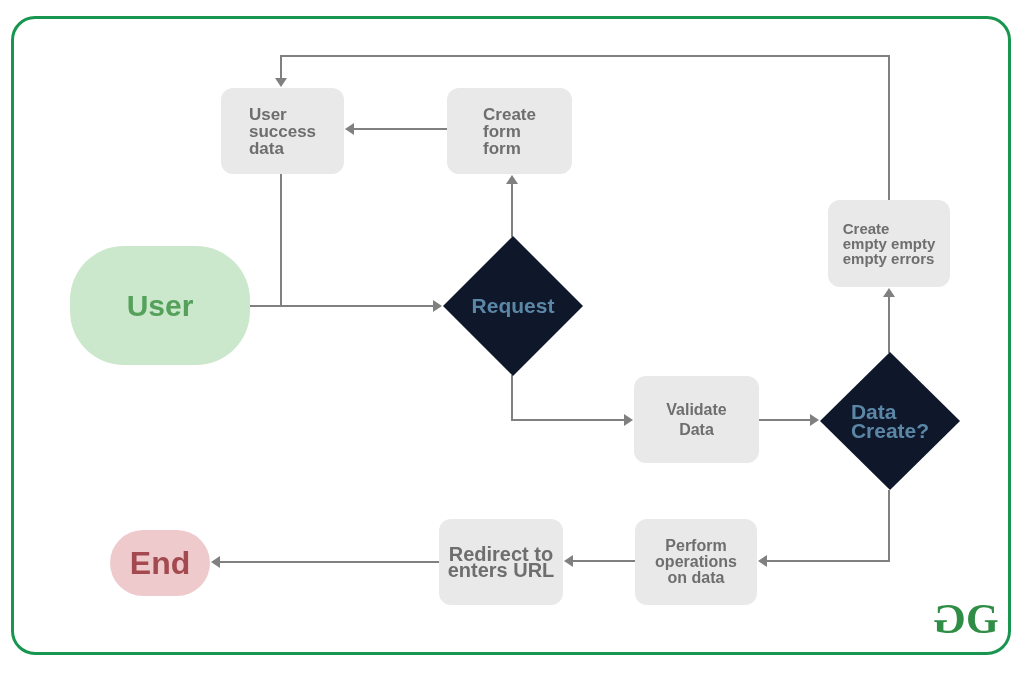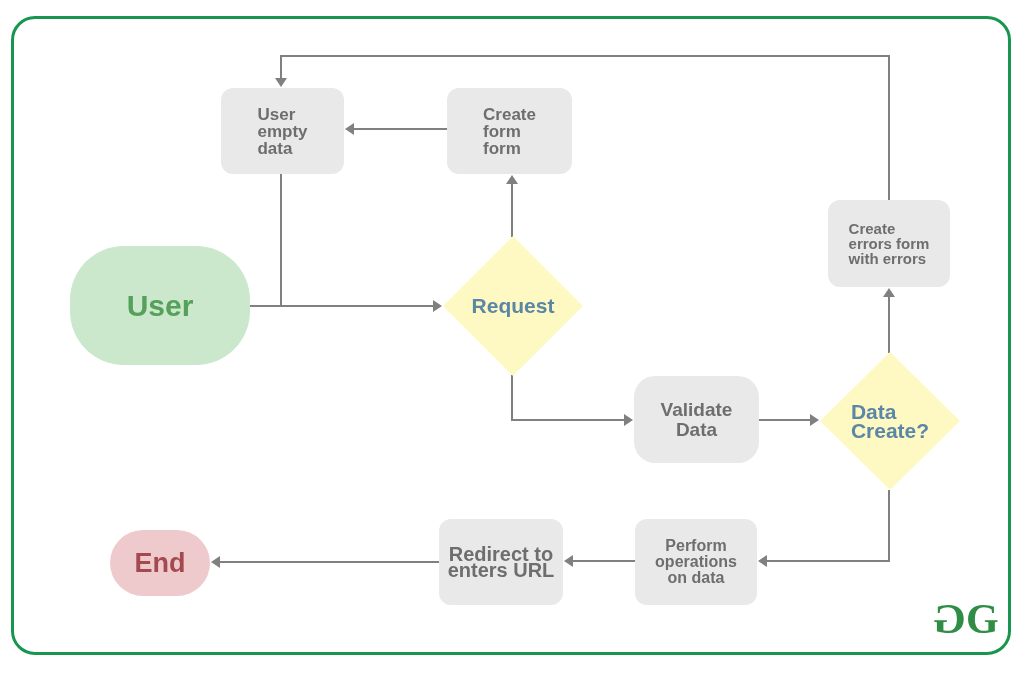--- a/index.html
+++ b/index.html
@@ -6,21 +6,21 @@
   .canvas{position:relative;width:1024px;height:682px;background:#ffffff;overflow:hidden;
           font-family:"Liberation Sans",sans-serif;}
   .frame{position:absolute;left:11px;top:16px;width:994px;height:633px;
          border:3px solid #18964f;border-radius:24px;}
   
   .node{position:absolute;display:flex;align-items:center;justify-content:center;box-sizing:border-box;}
   .box{background:#e9e9e9;border-radius:12px;color:#6e6e6e;font-weight:bold;}
   .box .txt{text-align:left;}
   .box .txt.center{text-align:center;}
   .terminal{font-weight:bold;}
-  .diamond{background:#fef9c3;color:#5b87a7;font-weight:bold;
+  .diamond{background:#0f172a;color:#5b87a7;font-weight:bold;
            clip-path:polygon(50% 0,100% 50%,50% 100%,0 50%);}
   .diamond .txt{text-align:left;}
   .line{display:block;}
   
   .edge{position:absolute;background:#808080;}
   .ah{position:absolute;width:0;height:0;}
   .ah.up{border-left:6px solid transparent;border-right:6px solid transparent;border-bottom:9px solid #808080;}
   .ah.down{border-left:6px solid transparent;border-right:6px solid transparent;border-top:9px solid #808080;}
   .ah.left{border-top:6px solid transparent;border-bottom:6px solid transparent;border-right:9px solid #808080;}
   .ah.right{border-top:6px solid transparent;border-bottom:6px solid transparent;border-left:9px solid #808080;}
@@ -72,46 +72,46 @@
   <div class="edge" style="left:219px;top:561px;width:220px;height:2px;"></div>
   <div class="ah left" style="left:211px;top:556px;"></div>
 
   <div class="node terminal" style="left:70px;top:246px;width:180px;height:119px;border-radius:54px;background:#cbe8cc;color:#55a15b;font-size:30px;">
     <span>User</span>
   </div>
 
   <div class="node box" style="left:221px;top:88px;width:123px;height:86px;font-size:17px;line-height:17px;">
     <div class="txt">
       <span class="line">User</span>
-      <span class="line">empty</span>
+      <span class="line">success</span>
       <span class="line">data</span>
     </div>
   </div>
 
   <div class="node box" style="left:447px;top:88px;width:125px;height:86px;font-size:17px;line-height:17px;">
     <div class="txt">
       <span class="line">Create</span>
       <span class="line">form</span>
       <span class="line">form</span>
     </div>
   </div>
 
   <div class="node diamond" style="left:443px;top:236px;width:140px;height:140px;font-size:21px;">
     <span>Request</span>
   </div>
 
   <div class="node box" style="left:828px;top:200px;width:122px;height:87px;font-size:15px;line-height:15px;">
     <div class="txt">
       <span class="line">Create</span>
-      <span class="line">errors form</span>
-      <span class="line">with errors</span>
+      <span class="line">empty empty</span>
+      <span class="line">empty errors</span>
     </div>
   </div>
 
-  <div class="node box" style="left:634px;top:376px;width:125px;height:87px;font-size:19px;line-height:20px;border-radius:21px;">
+  <div class="node box" style="left:634px;top:376px;width:125px;height:87px;font-size:16px;line-height:20px;">
     <div class="txt center">
       <span class="line">Validate</span>
       <span class="line">Data</span>
     </div>
   </div>
 
   <div class="node diamond" style="left:820px;top:352px;width:140px;height:138px;font-size:21px;line-height:19px;">
     <div class="txt">
       <span class="line">Data</span>
       <span class="line">Create?</span>
@@ -126,20 +126,20 @@
     </div>
   </div>
 
   <div class="node box" style="left:439px;top:519px;width:124px;height:86px;font-size:20px;line-height:16px;">
     <div class="txt center">
       <span class="line">Redirect to</span>
       <span class="line">enters URL</span>
     </div>
   </div>
 
-  <div class="node terminal" style="left:110px;top:530px;width:100px;height:66px;border-radius:33px;background:#efcacc;color:#a34a50;font-size:27px;">
+  <div class="node terminal" style="left:110px;top:530px;width:100px;height:66px;border-radius:33px;background:#efcacc;color:#a34a50;font-size:32px;">
     <span>End</span>
   </div>
 
   <div class="logo">
     <span class="gflip">G</span><span>G</span>
   </div>
 </div>
 
 </body></html>

